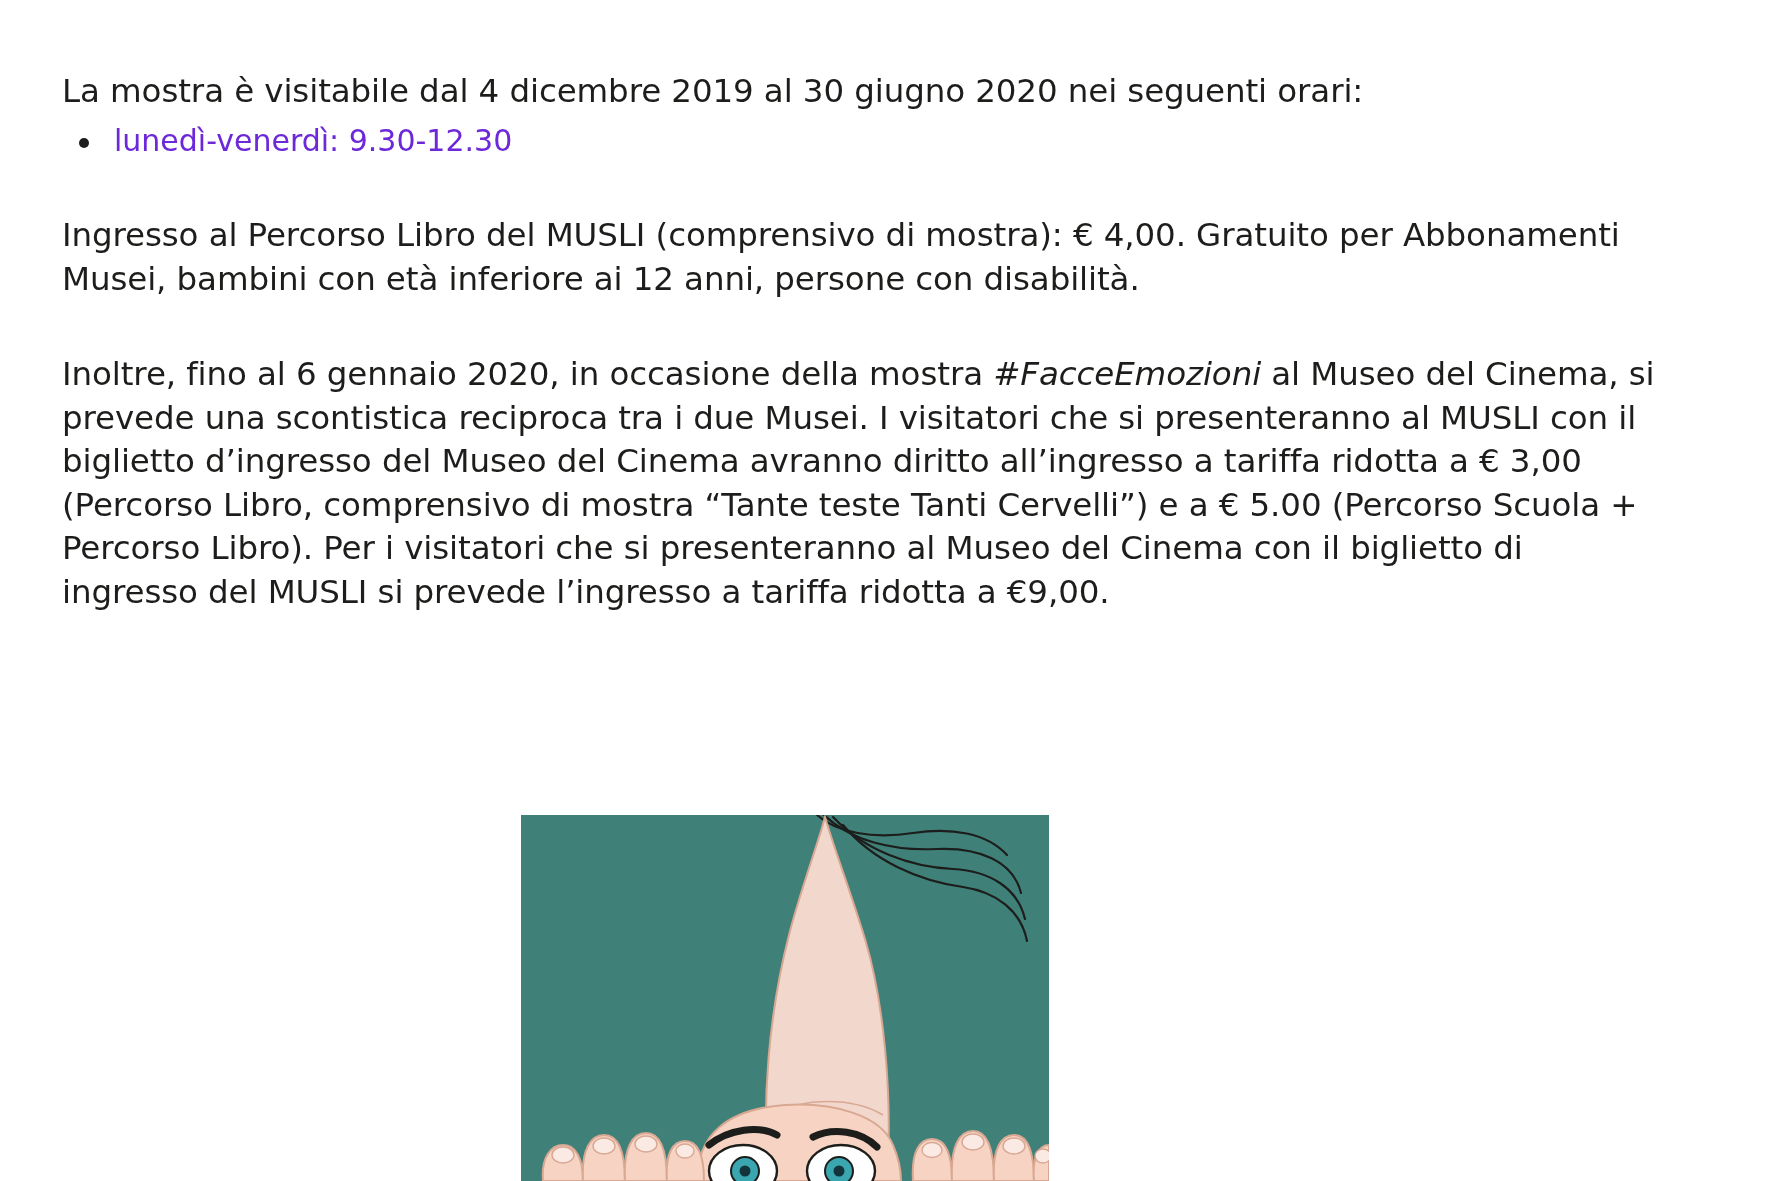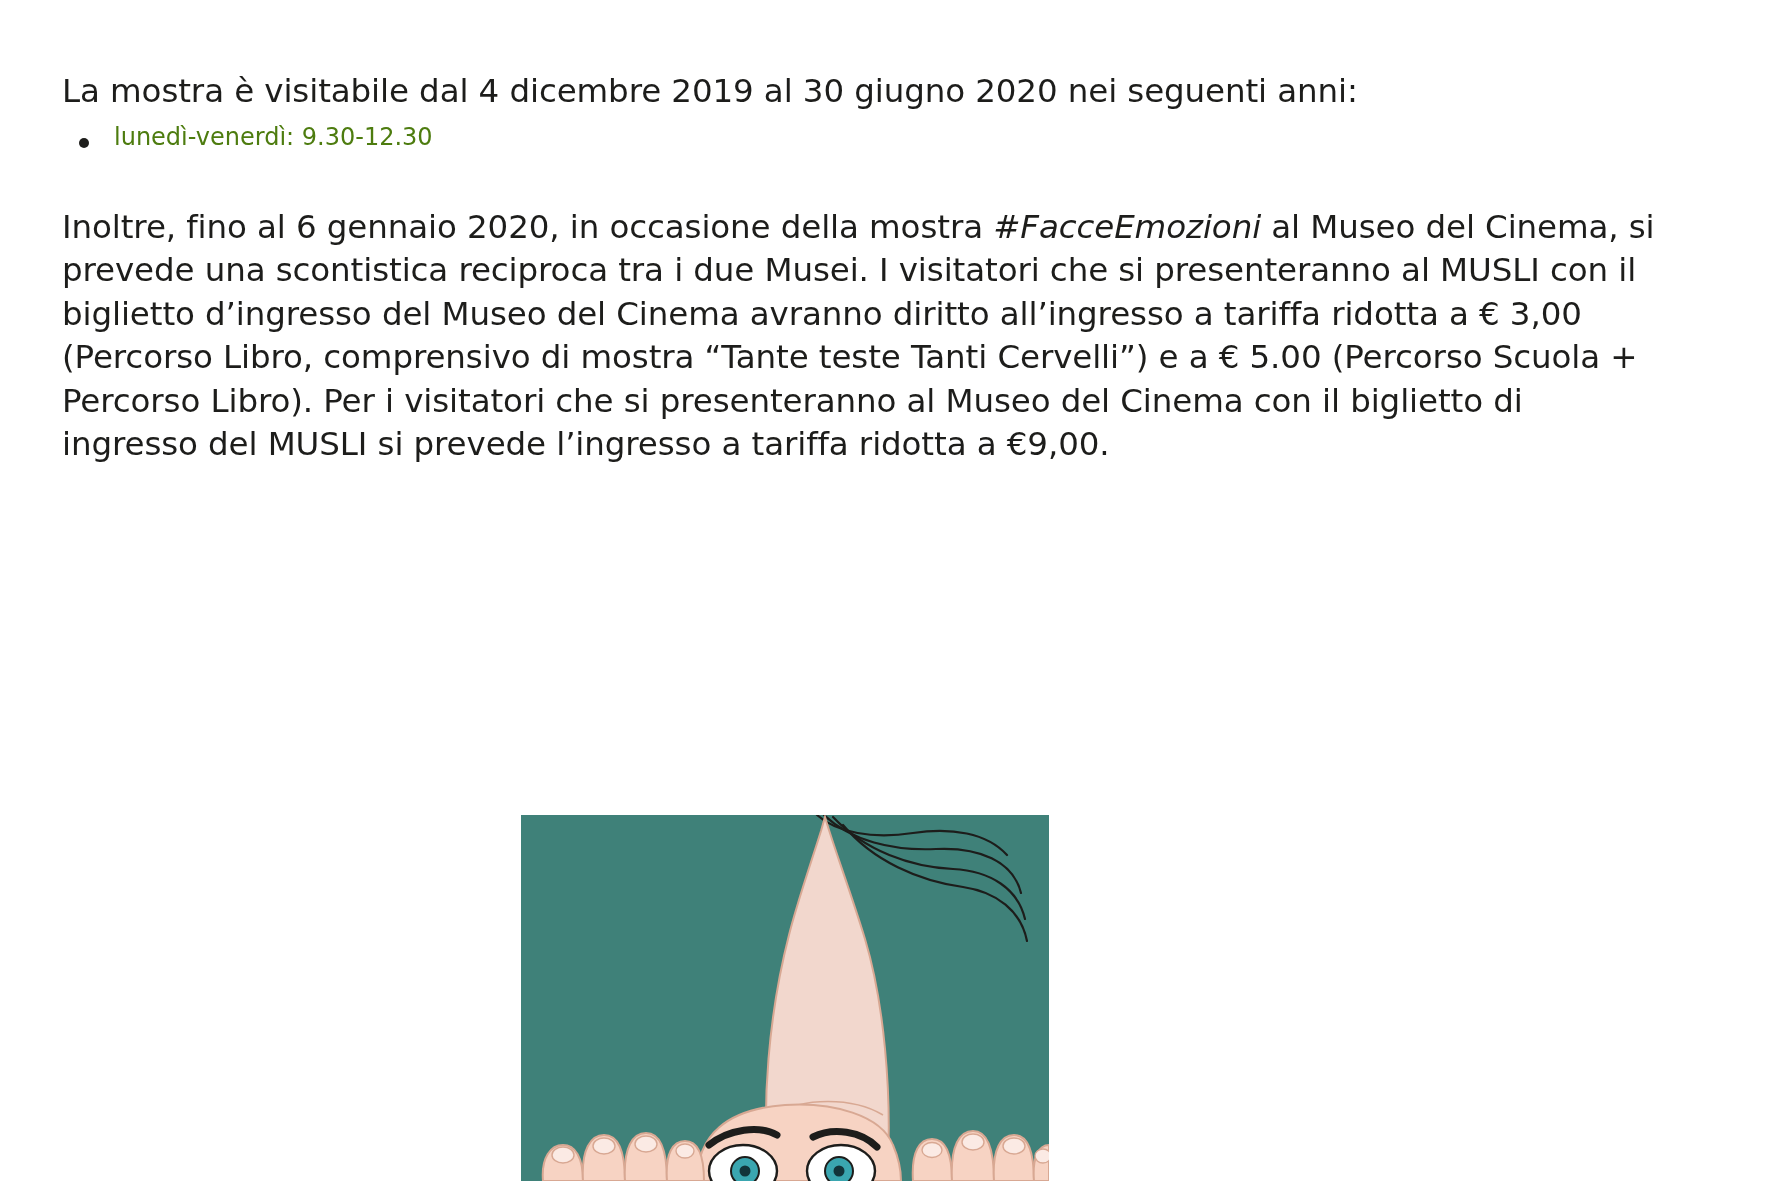--- a/index.html
+++ b/index.html
@@ -31,23 +31,23 @@
   .para.block-gap {
     margin-top: 52px;
   }
   .hours-list {
     list-style: none;
     margin: 6px 0 0 0;
     padding: 0;
   }
   .hours-list li {
     position: relative;
-    font-size: 24px;
+    font-size: 30px;
     line-height: 1.42;
-    color: #4d7c0f;
+    color: #6d28d9;
     padding-left: 52px;
   }
   .hours-list li::before {
     content: "";
     position: absolute;
     left: 17px;
     top: 18px;
     width: 10px;
     height: 10px;
     border-radius: 50%;
@@ -71,27 +71,30 @@
   .figure svg {
     display: block;
   }
 </style>
 </head>
 <body>
 
 <div class="page">
 
   <p class="para">
-    <span>La mostra è visitabile </span><b>dal 4 dicembre 2019 al 30 giugno 2020</b><span> nei seguenti anni:</span>
+    <span>La mostra è visitabile </span><b>dal 4 dicembre 2019 al 30 giugno 2020</b><span> nei seguenti orari:</span>
   </p>
 
   <ul class="hours-list">
     <li><span>lunedì-venerdì: 9.30-12.30</span></li>
   </ul>
 
+  <p class="para block-gap">
+    <span>Ingresso al Percorso Libro del MUSLI (comprensivo di mostra): </span><b>€ 4,00</b><span>. Gratuito per Abbonamenti Musei, bambini con età inferiore ai 12 anni, persone con disabilità.</span>
+  </p>
 
   <p class="para block-gap">
     <span>Inoltre, fino al 6 gennaio 2020, in occasione della mostra </span><i>#FacceEmozioni</i><span> al Museo del Cinema, si prevede una </span><b>scontistica reciproca tra i due Musei</b><span>. I visitatori che si presenteranno al MUSLI con il biglietto d’ingresso del Museo del Cinema avranno diritto all’ingresso a tariffa ridotta a € 3,00 (Percorso Libro, comprensivo di mostra “Tante teste Tanti Cervelli”) e a € 5.00 (Percorso Scuola + Percorso Libro). Per i visitatori che si presenteranno al Museo del Cinema con il biglietto di ingresso del MUSLI si prevede l’ingresso a tariffa ridotta a €9,00.</span>
   </p>
 
   <div class="figure">
     <svg width="528" height="366" viewBox="0 0 528 366" xmlns="http://www.w3.org/2000/svg">
       <rect x="0" y="0" width="528" height="366" fill="#3f8179"></rect>
 
       <g fill="none" stroke="#1d1d1b" stroke-width="2.2" stroke-linecap="round">

